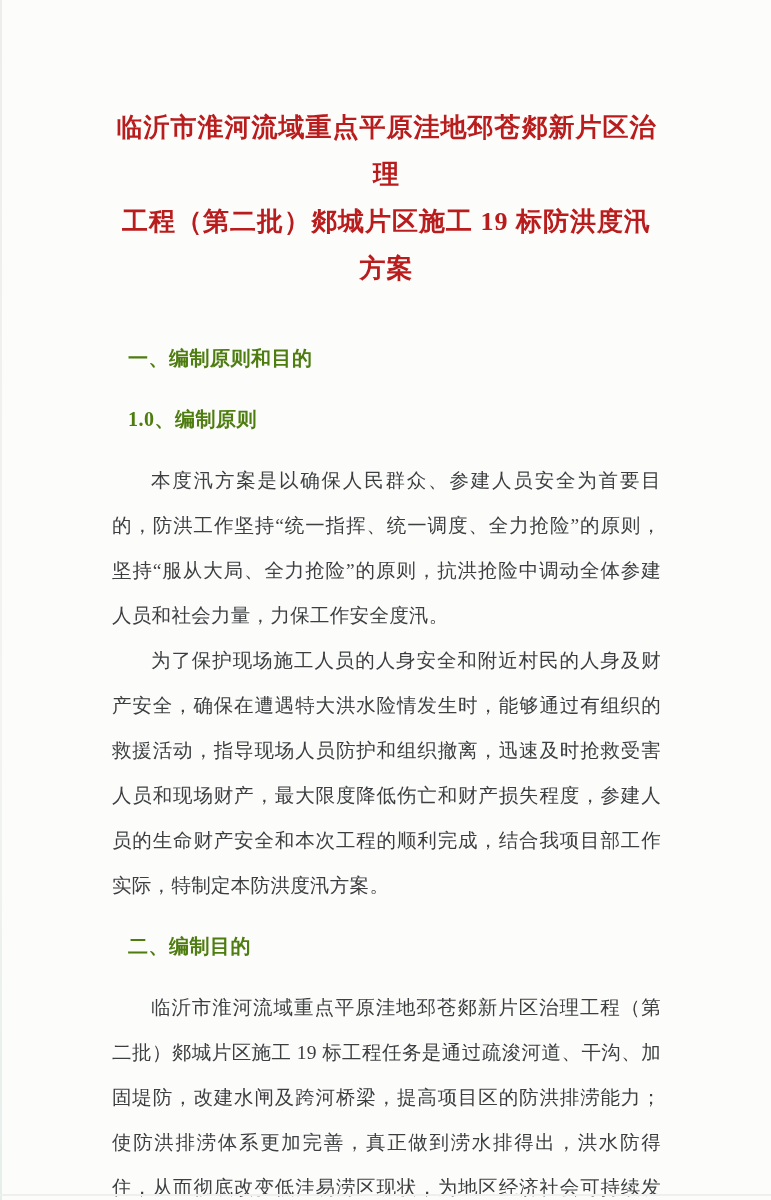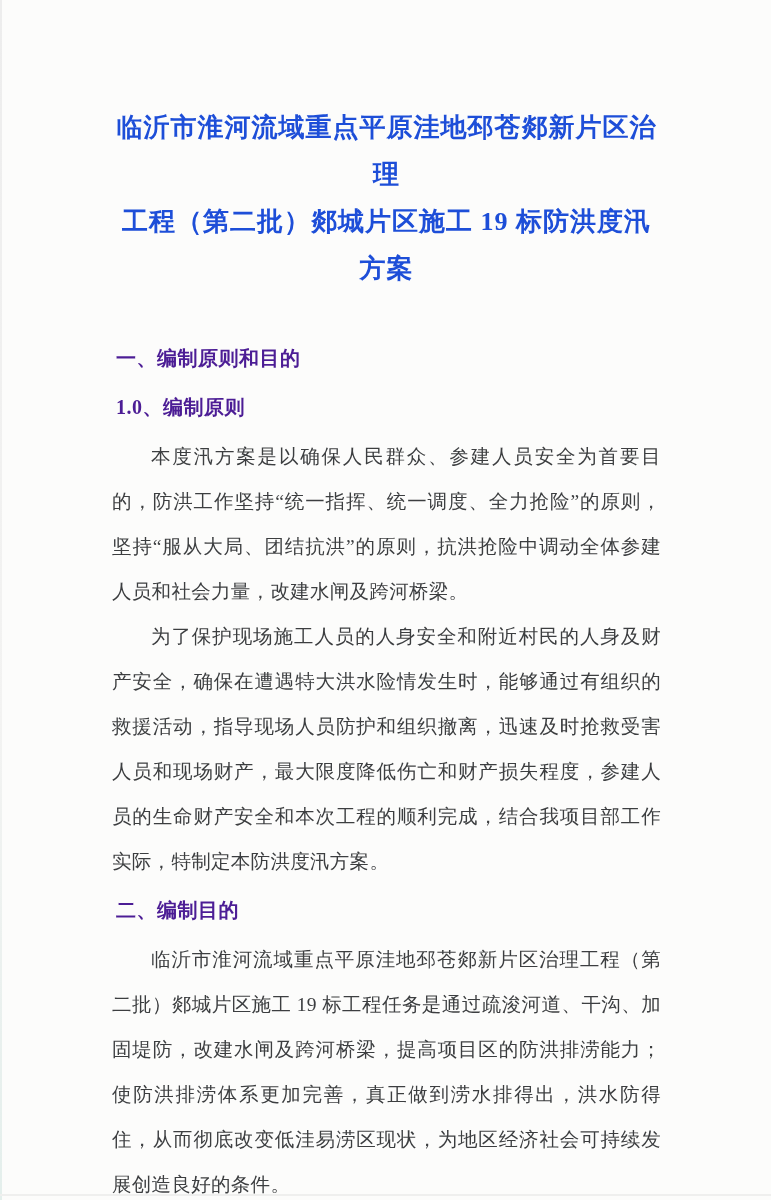--- a/index.html
+++ b/index.html
@@ -34,35 +34,35 @@
     left: 0; right: 0; bottom: 4px;
     height: 2px;
     background: #efefee;
   }
   .doc-title {
     margin: 0 0 44px 0;
     text-align: center;
     font-size: 26px;
     font-weight: bold;
     line-height: 47px;
-    color: #1d4ed8;
+    color: #b91c1c;
     letter-spacing: 1px;
   }
   .doc-title .title-line { display: block; }
   .doc-body {
     color: #3c3e40;
     font-size: 19.5px;
     line-height: 45px;
   }
   .h1, .h2 {
-    margin: 4px;
+    margin: 16px;
     font-size: 20px;
     font-weight: bold;
     line-height: 45px;
-    color: #4c1d95;
+    color: #4d7c0f;
     letter-spacing: 0.5px;
   }
   .para {
     margin: 0;
     text-indent: 2em;
     text-align: justify;
     letter-spacing: 0.3px;
   }
 </style>
 </head>
@@ -74,21 +74,21 @@
     <span class="title-line">临沂市淮河流域重点平原洼地邳苍郯新片区治理</span>
     <span class="title-line">工程（第二批）郯城片区施工 19 标防洪度汛方案</span>
   </h1>
 
   <div class="doc-body">
 
     <h2 class="h1">一、编制原则和目的</h2>
 
     <h3 class="h2">1.0、编制原则</h3>
 
-    <p class="para">本度汛方案是以确保人民群众、参建人员安全为首要目的，防洪工作坚持“统一指挥、统一调度、全力抢险”的原则，坚持“服从大局、团结抗洪”的原则，抗洪抢险中调动全体参建人员和社会力量，改建水闸及跨河桥梁。</p>
+    <p class="para">本度汛方案是以确保人民群众、参建人员安全为首要目的，防洪工作坚持“统一指挥、统一调度、全力抢险”的原则，坚持“服从大局、全力抢险”的原则，抗洪抢险中调动全体参建人员和社会力量，力保工作安全度汛。</p>
 
 
     <p class="para">为了保护现场施工人员的人身安全和附近村民的人身及财产安全，确保在遭遇特大洪水险情发生时，能够通过有组织的救援活动，指导现场人员防护和组织撤离，迅速及时抢救受害人员和现场财产，最大限度降低伤亡和财产损失程度，参建人员的生命财产安全和本次工程的顺利完成，结合我项目部工作实际，特制定本防洪度汛方案。</p>
 
     <h2 class="h1">二、编制目的</h2>
 
     <p class="para">临沂市淮河流域重点平原洼地邳苍郯新片区治理工程（第二批）郯城片区施工 19 标工程任务是通过疏浚河道、干沟、加固堤防，改建水闸及跨河桥梁，提高项目区的防洪排涝能力；使防洪排涝体系更加完善，真正做到涝水排得出，洪水防得住，从而彻底改变低洼易涝区现状，为地区经济社会可持续发展创造良好的条件。</p>
 
   </div>
 </div>

